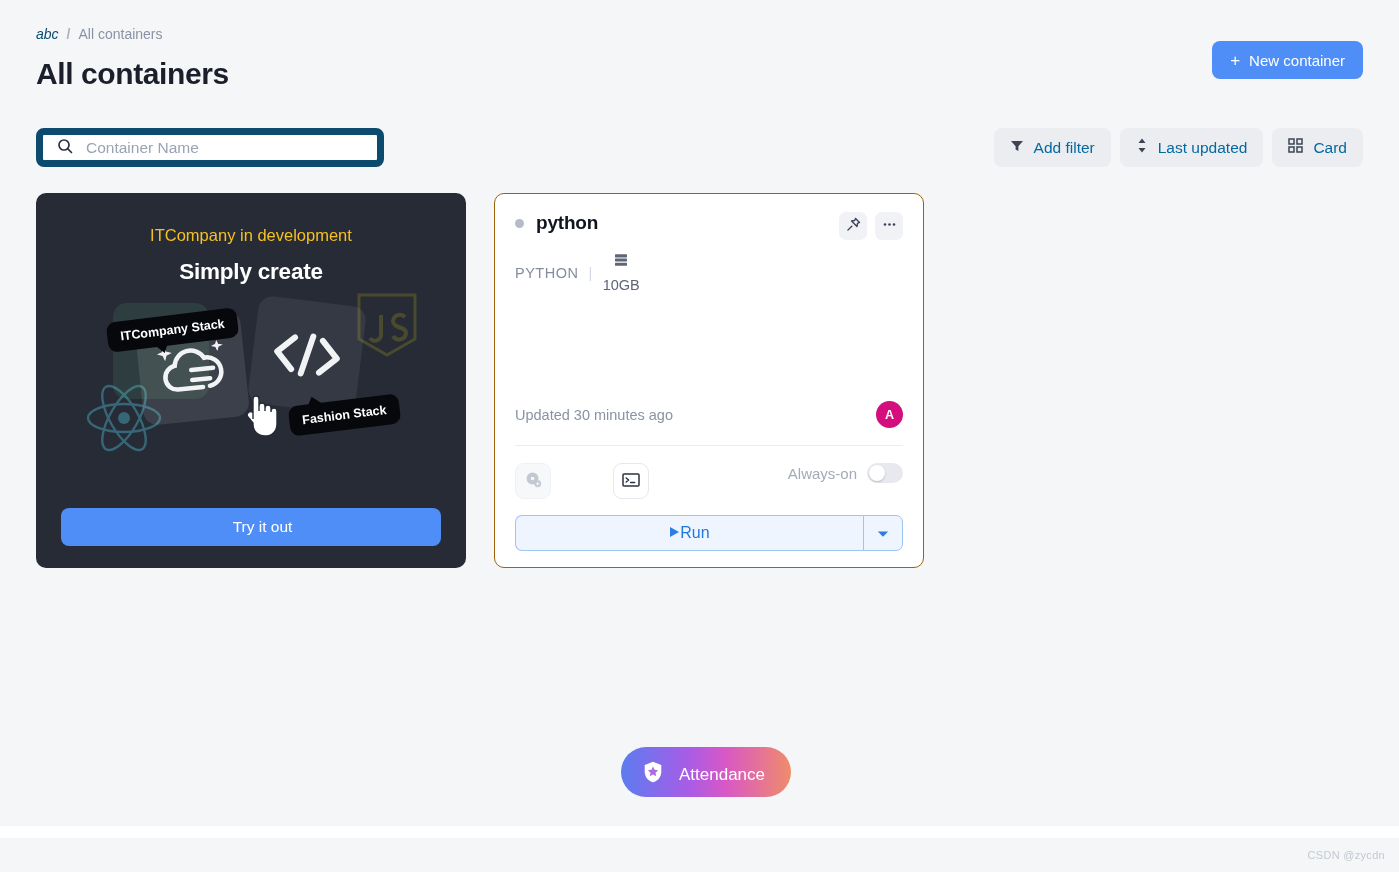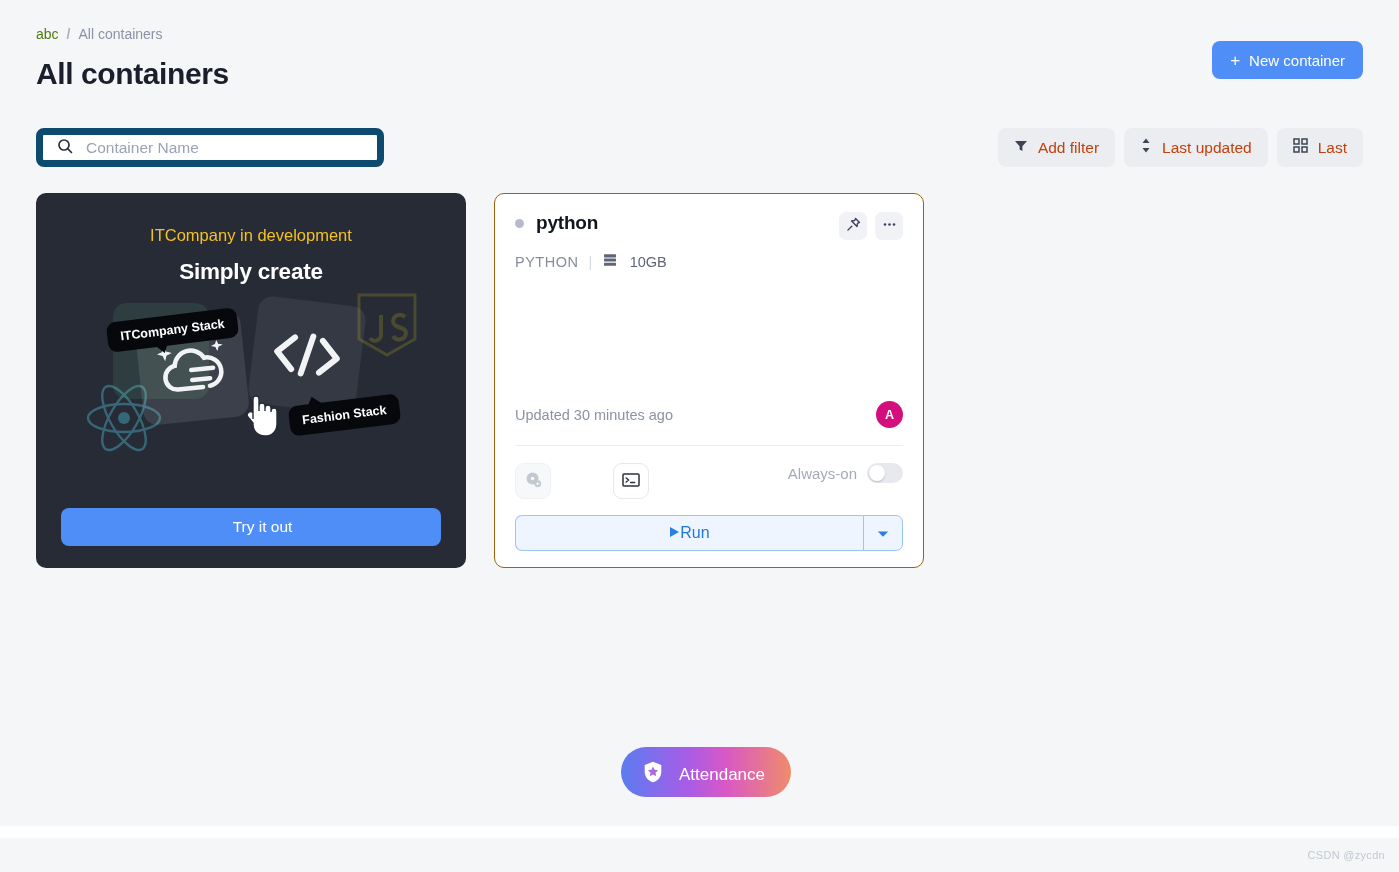--- a/index.html
+++ b/index.html
@@ -11,21 +11,21 @@
     color: #1f2430;
     overflow: hidden;
     position: relative;
   }
 
   
   .breadcrumb {
     position:absolute; left:36px; top:26px;
     font-size:14px; color:#8a93a5; display:flex; align-items:center; gap:8px;
   }
-  .breadcrumb .crumb-link { color:#4d7c0f; text-decoration:none; }
+  .breadcrumb .crumb-link { color:#0c4a6e; text-decoration:none;font-style:italic; }
   .breadcrumb .sep { color:#aab2c0; font-weight:700; }
   .breadcrumb .crumb-current { color:#8a93a5; }
 
   
   .page-title {
     position:absolute; left:36px; top:57px;
     font-size:30px; font-weight:bold; letter-spacing:-0.4px; color:#1a1f2b;
     margin:0;
   }
 
@@ -55,21 +55,21 @@
   .search-input::placeholder { color:#9aa3b2; }
 
   
   .toolbar {
     position:absolute; right:36px; top:128px;
     display:flex; align-items:center; gap:9px;
   }
   .tool-btn {
     height:39px; padding:0 16px;
     background:#ebedf1; border:none; border-radius:8px;
-    font-size:15.5px; font-family:inherit; color:#c2410c;
+    font-size:15.5px; font-family:inherit; color:#0369a1;
     display:flex; align-items:center; gap:10px; cursor:pointer;
   }
 
   
   .cards { position:absolute; left:36px; top:193px; display:flex; gap:28px; }
 
   
   .promo-card {
     width:430px; height:375px;
     background:#262b36; border-radius:10px;
@@ -147,21 +147,21 @@
   .icon-btn {
     width:28px; height:28px; border-radius:7px; background:#f1f2f5;
     border:none; cursor:pointer; display:flex; align-items:center; justify-content:center;
     color:#3a4254; padding:0;
   }
   .cc-meta {
     margin-top:13px; display:flex; align-items:center; gap:10px;
     font-size:14.5px; color:#848d9e; letter-spacing:.5px;
   }
   .cc-meta .divider { color:#d4d9e1; }
-  .cc-meta .size { display:flex; align-items:center; gap:13px; color:#5d6577; letter-spacing:0; }
+  .cc-meta .size { display:flex; align-items:center; gap:7px; color:#5d6577; letter-spacing:0;flex-direction:column; }
   .cc-spacer { flex:1; }
   .cc-updated-row { display:flex; align-items:center; justify-content:space-between; }
   .cc-updated { font-size:14.5px; color:#8a93a3; }
   .avatar {
     width:27px; height:27px; border-radius:50%;
     background:#d40f7d; color:#fff; font-size:12.5px; font-weight:bold;
     display:flex; align-items:center; justify-content:center;
   }
   .cc-hr { height:1px; background:#ececf1; margin:17px 0 0; }
   .cc-actions { margin-top:17px; display:flex; align-items:flex-start;gap:48px; }
@@ -259,21 +259,21 @@
   </button>
   <button class="tool-btn">
     <span>
       <svg width="15" height="15" viewBox="0 0 15 15" fill="none" stroke="#3d4455" stroke-width="1.5">
         <rect x="1" y="1" width="5" height="5"></rect>
           <rect x="9" y="1" width="5" height="5"></rect>
         <rect x="1" y="9" width="5" height="5"></rect>
           <rect x="9" y="9" width="5" height="5"></rect>
       </svg>
     </span>
-    <span>Last</span>
+    <span>Card</span>
   </button>
 </div>
 
 <div class="cards">
 
   <div class="promo-card">
     <div class="promo-kicker">ITCompany in development</div>
     <div class="promo-head">
       <div>Simply create</div>
     </div>

